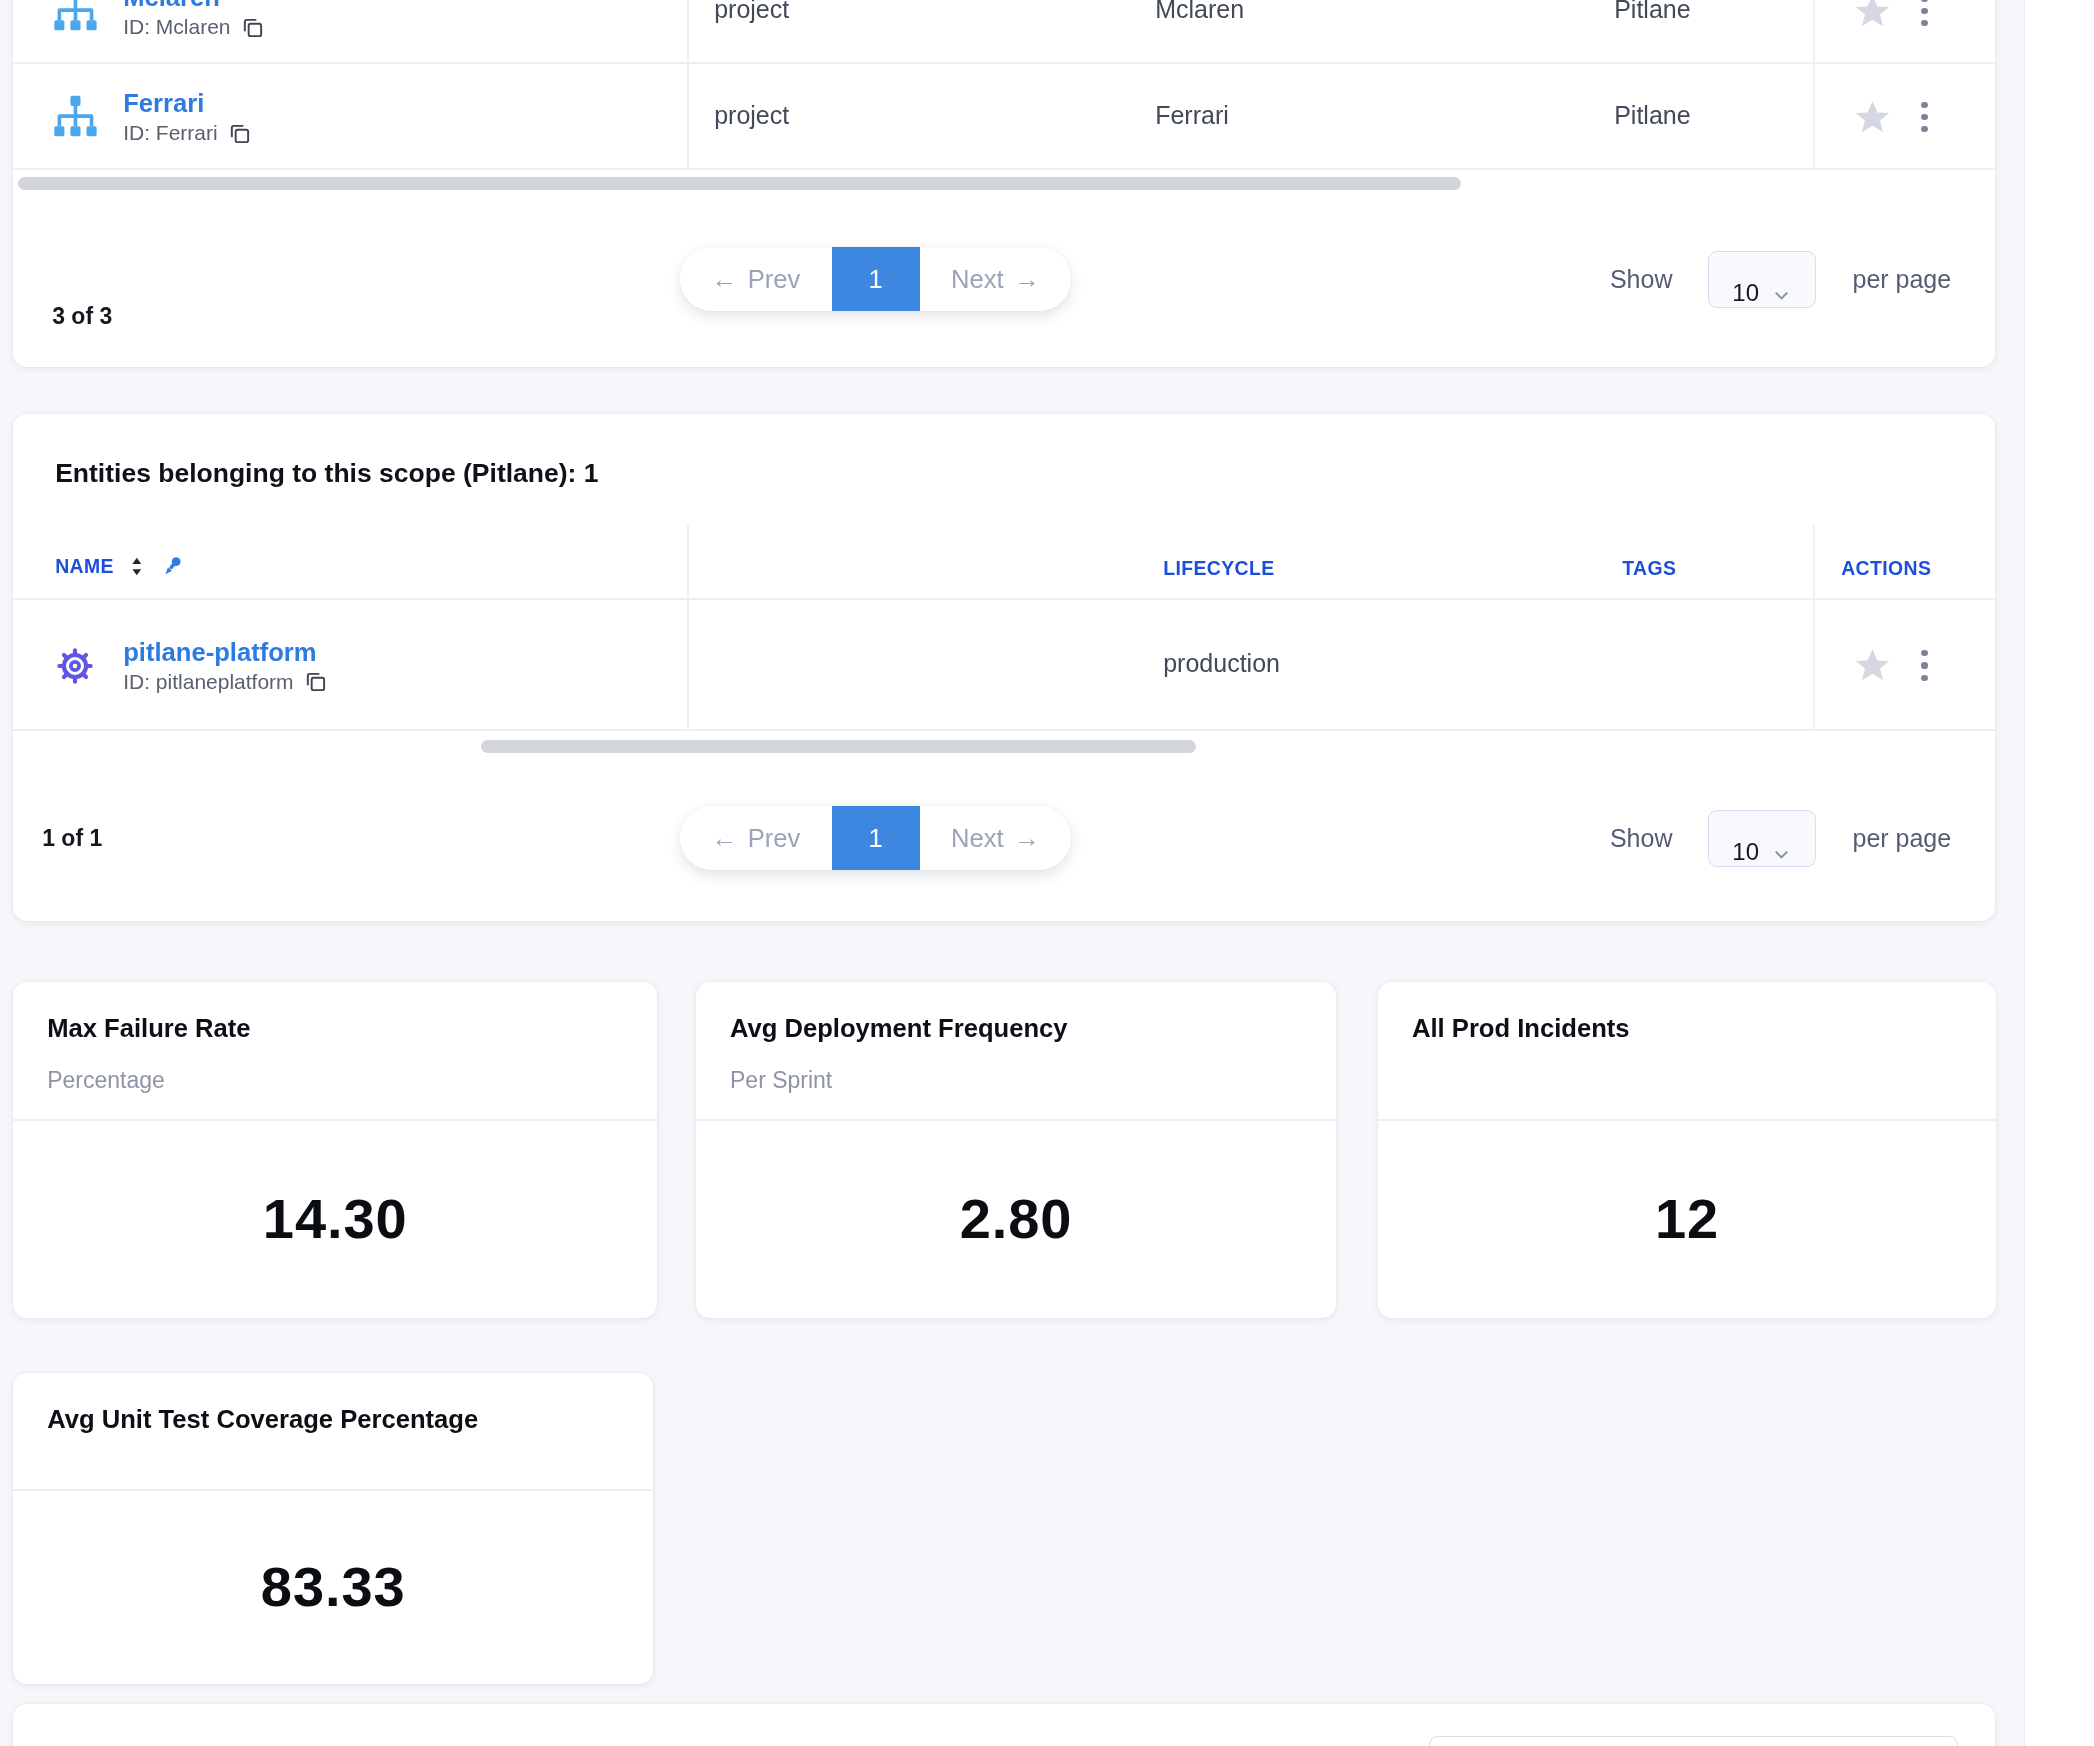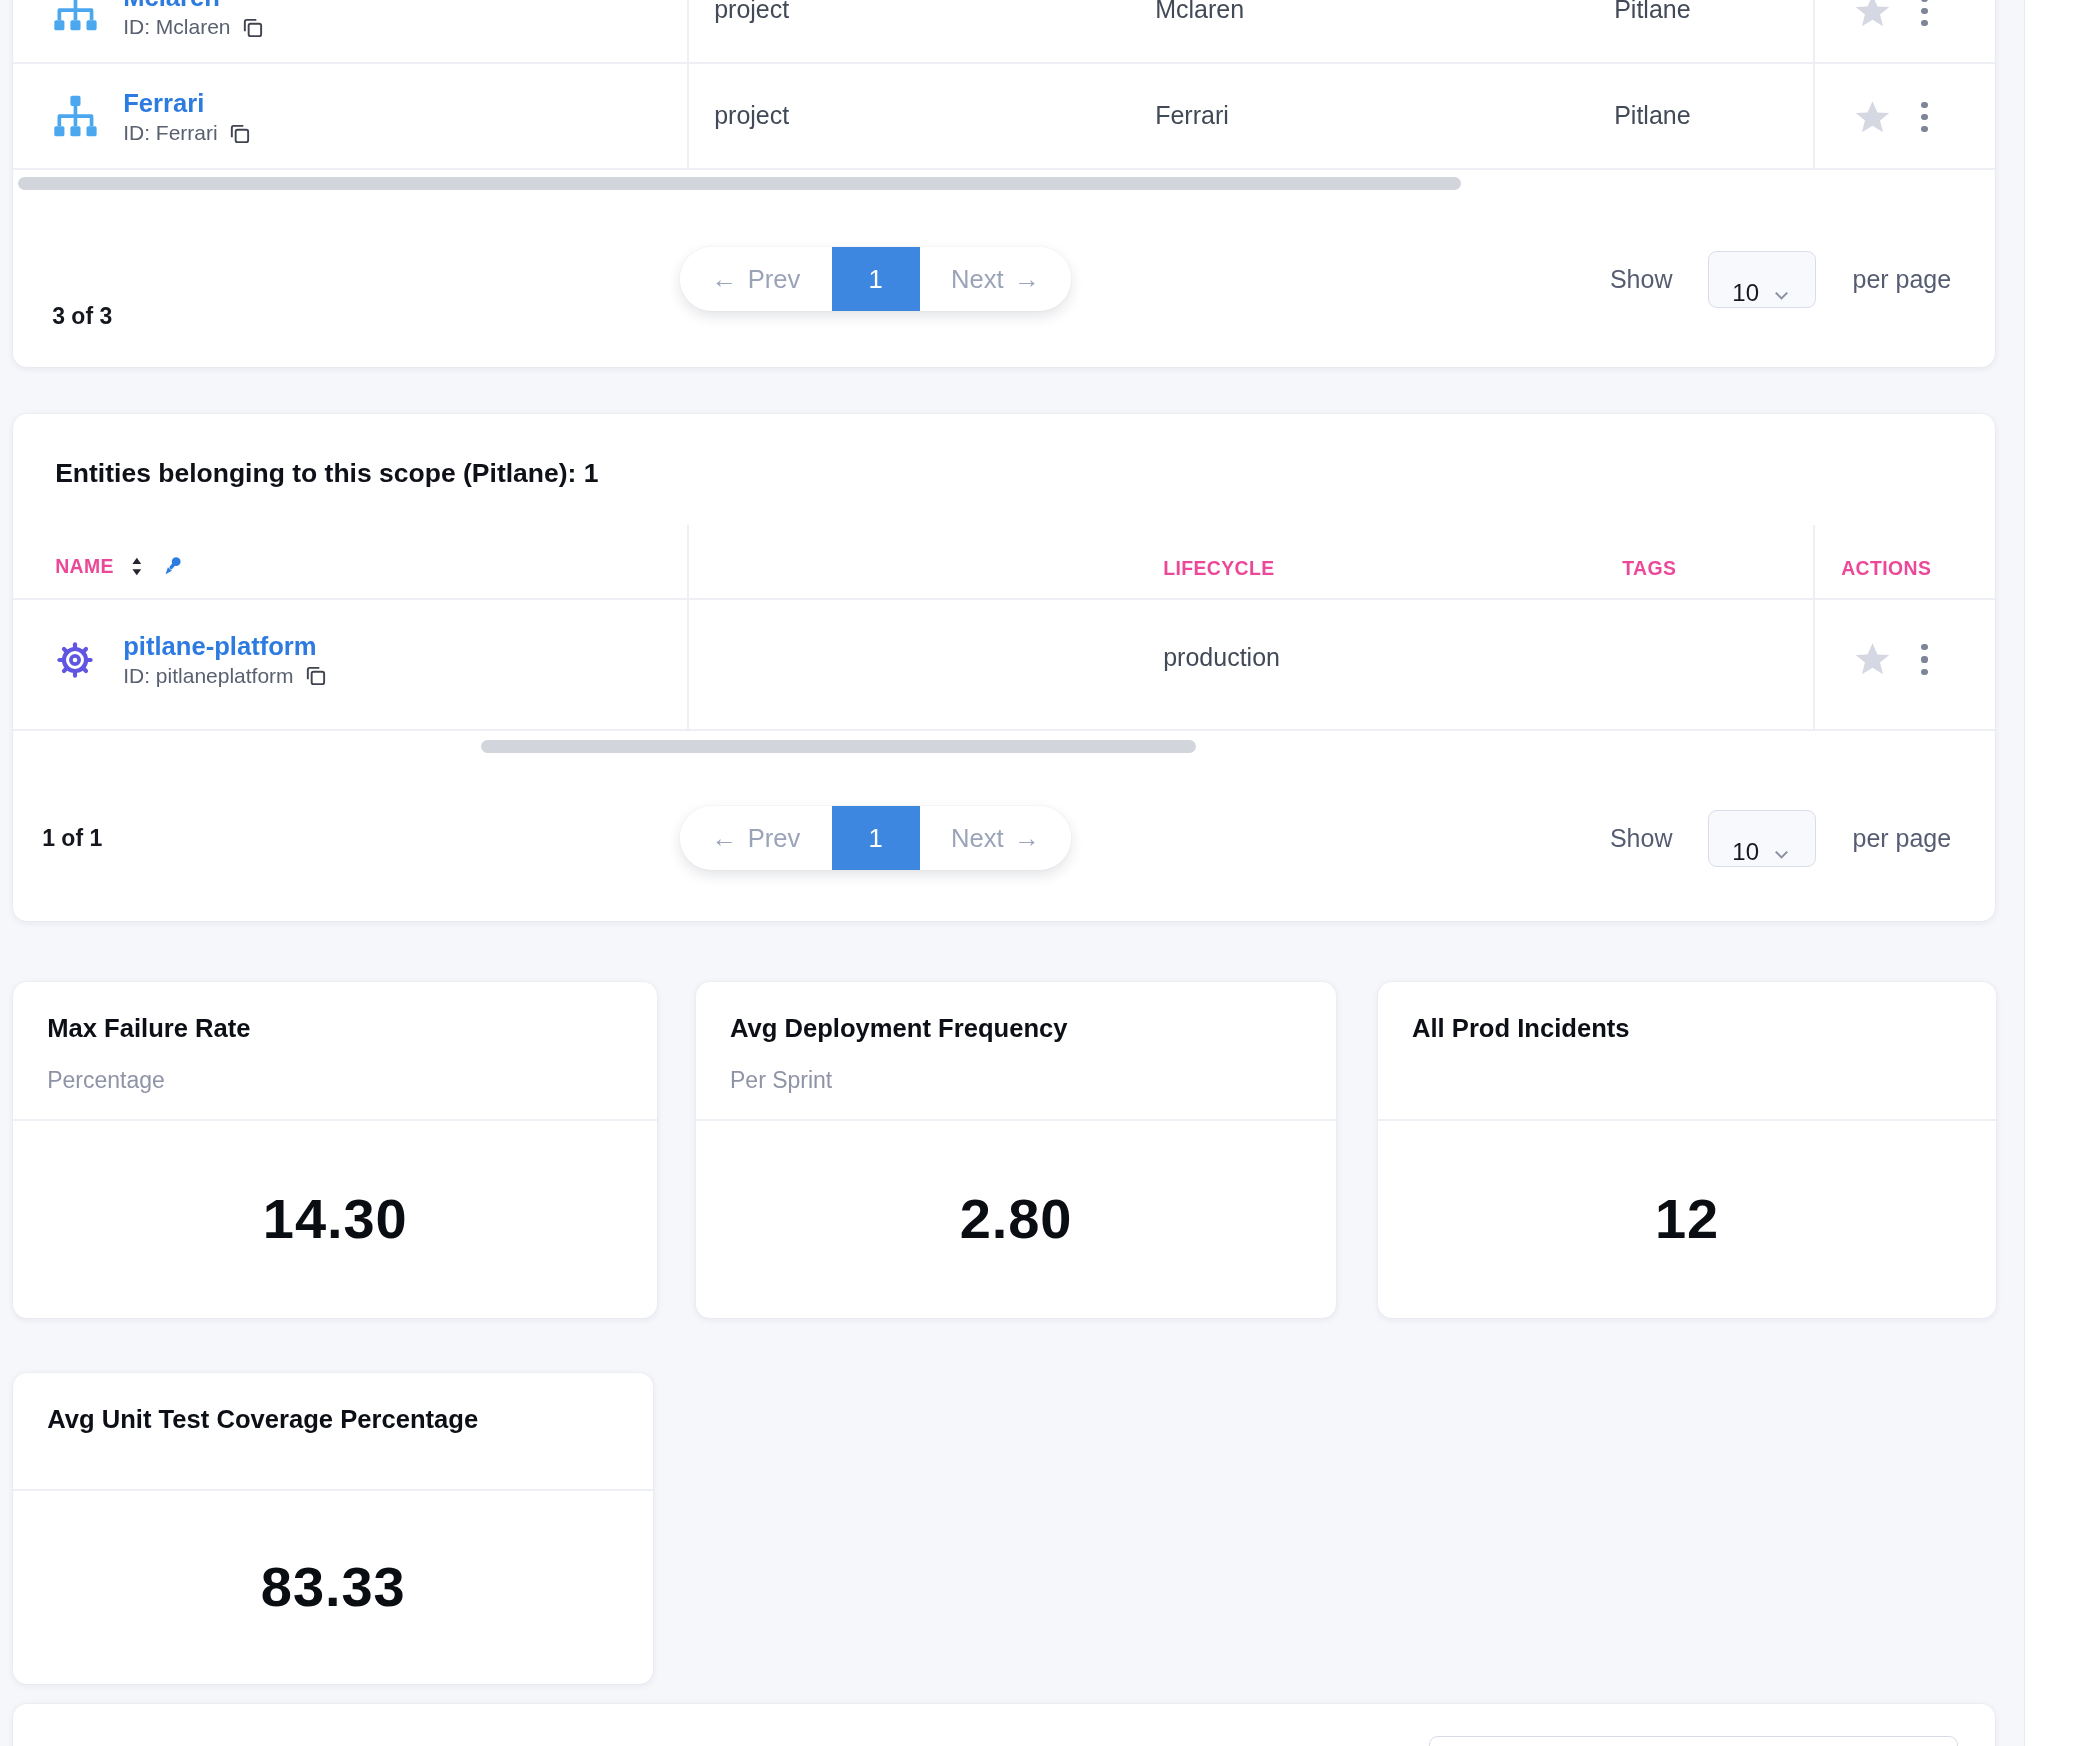--- a/index.html
+++ b/index.html
@@ -48,21 +48,21 @@
   .section-title{position:absolute;font-size:26.5px;font-weight:bold;color:#0e1118;}
   .search-box{
     position:absolute;height:55px;border-radius:8.8px;border:1.8px solid #d8dbe8;background:#fff;
     display:flex;align-items:center;gap:14px;padding:0 19.4px;box-sizing:border-box;
   }
   .search-box input{
     border:none;outline:none;flex:1;font-size:25px;color:#333;background:transparent;
     font-family:"Liberation Sans","DejaVu Sans",sans-serif;
   }
   .search-box input::placeholder{color:#a8aebc;}
-  .th{position:absolute;font-size:19.4px;font-weight:bold;letter-spacing:0.4px;color:#ec4899;}
+  .th{position:absolute;font-size:19.4px;font-weight:bold;letter-spacing:0.4px;color:#1d4ed8;}
   .th-name{display:flex;align-items:center;gap:14px;}
 
   
   .m-title{position:absolute;left:34px;top:32px;font-size:25.6px;font-weight:bold;color:#0c0f16;}
   .m-sub{position:absolute;left:34px;top:85px;font-size:23px;color:#8e93a6;}
   .m-divider{position:absolute;left:0;right:0;height:1.8px;background:#edeff4;}
   .m-body{position:absolute;left:0;right:0;display:flex;align-items:center;justify-content:center;}
   .m-value{font-size:56px;font-weight:800;color:#0a0d12;letter-spacing:0.9px;}
 </style>
 </head>
@@ -208,21 +208,21 @@
         </svg>
     </div>
     <div class="th" style="left:1150px;top:143px;">LIFECYCLE</div>
     <div class="th" style="left:1609px;top:143px;">TAGS</div>
     <div class="th" style="left:1828px;top:143px;">ACTIONS</div>
     <div class="hline" style="top:184px;"></div>
 
     <div class="vline" style="left:674px;top:111px;height:206px;"></div>
     <div class="vline" style="left:1800px;top:111px;height:206px;"></div>
 
-    <div style="position:absolute;left:0;top:180px;width:1908px;height:131px;">
+    <div style="position:absolute;left:0;top:186px;width:1908px;height:131px;">
       <div class="entity-cell" style="top:0;height:131px;width:635px;">
         <svg class="entity-icon" viewBox="0 0 50 50">
           <g fill="none" stroke="#6156e2" stroke-width="4.5" stroke-linecap="round">
             <circle cx="25" cy="25" r="12"></circle>
               <circle cx="25" cy="25" r="4.5" stroke-width="4"></circle>
             <line x1="37" y1="25" x2="42" y2="25"></line>
               <line x1="33.5" y1="33.5" x2="37" y2="37"></line>
             <line x1="25" y1="37" x2="25" y2="42"></line>
               <line x1="16.5" y1="33.5" x2="13" y2="37"></line>
             <line x1="13" y1="25" x2="8" y2="25"></line>

